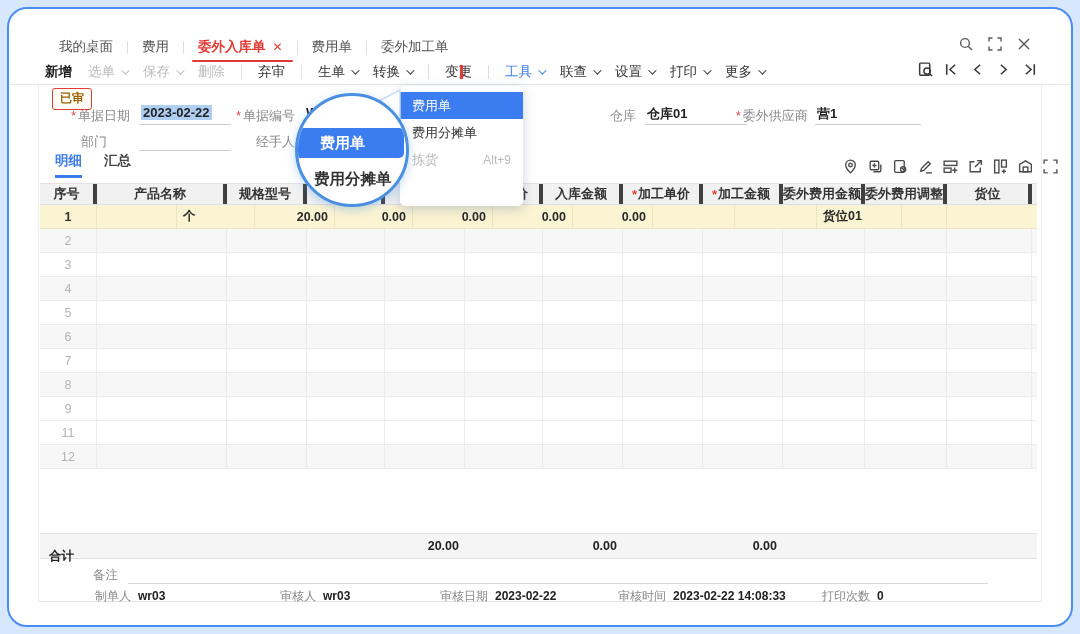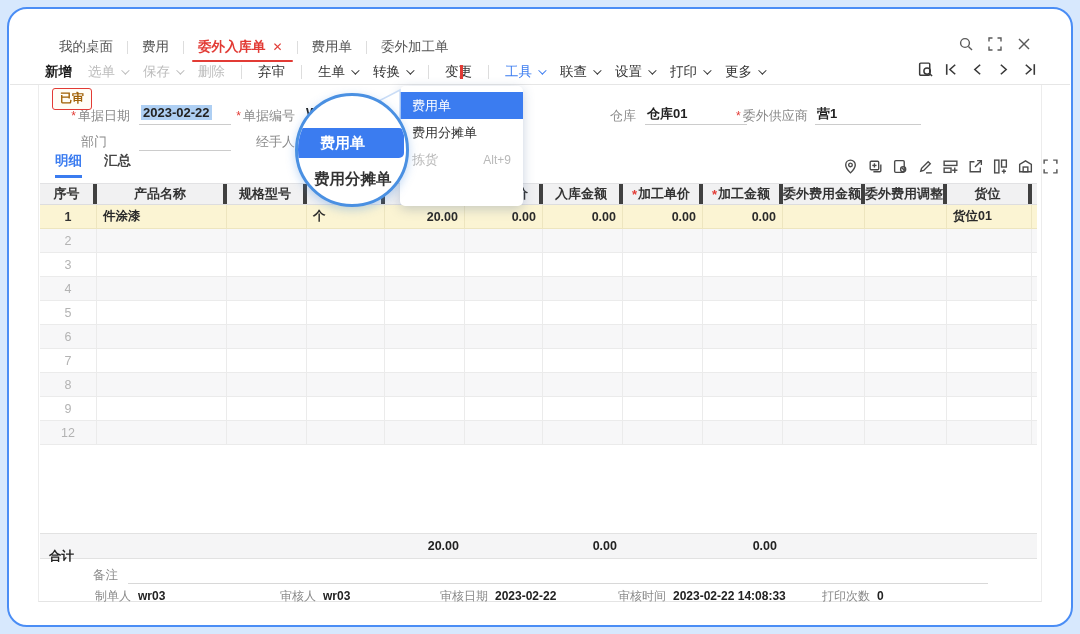--- a/index.html
+++ b/index.html
@@ -331,21 +331,20 @@
       <div class="hcell" style="width: 82px;">
         <span>委外费用调整</span>
       </div>
       <div class="hcell" style="width: 85px;">
         <span>货位</span>
       </div>
       <div class="hcell" style="width: 45px;"></div>
     </div>
     <div class="brow sel">
       <div class="bcell ctr rownum" style="width: 57px;">1</div>
-      <div class="bcell " style="width: 130px;">件涂漆</div>
       <div class="bcell " style="width: 80px;"></div>
       <div class="bcell " style="width: 78px;">个</div>
       <div class="bcell num" style="width: 80px;">20.00</div>
       <div class="bcell num" style="width: 78px;">0.00</div>
       <div class="bcell num" style="width: 80px;">0.00</div>
       <div class="bcell num" style="width: 80px;">0.00</div>
       <div class="bcell num" style="width: 80px;">0.00</div>
       <div class="bcell num" style="width: 82px;"></div>
       <div class="bcell num" style="width: 82px;"></div>
       <div class="bcell " style="width: 85px;">货位01</div>
@@ -464,20 +463,35 @@
       <div class="bcell num" style="width: 80px;"></div>
       <div class="bcell num" style="width: 78px;"></div>
       <div class="bcell num" style="width: 80px;"></div>
       <div class="bcell num" style="width: 80px;"></div>
       <div class="bcell num" style="width: 80px;"></div>
       <div class="bcell num" style="width: 82px;"></div>
       <div class="bcell num" style="width: 82px;"></div>
       <div class="bcell " style="width: 85px;"></div>
       <div class="bcell " style="width: 45px;"></div>
     </div>
+    <div class="brow">
+      <div class="bcell ctr rownum" style="width: 57px;">11</div>
+      <div class="bcell " style="width: 130px;"></div>
+      <div class="bcell " style="width: 80px;"></div>
+      <div class="bcell " style="width: 78px;"></div>
+      <div class="bcell num" style="width: 80px;"></div>
+      <div class="bcell num" style="width: 78px;"></div>
+      <div class="bcell num" style="width: 80px;"></div>
+      <div class="bcell num" style="width: 80px;"></div>
+      <div class="bcell num" style="width: 80px;"></div>
+      <div class="bcell num" style="width: 82px;"></div>
+      <div class="bcell num" style="width: 82px;"></div>
+      <div class="bcell " style="width: 85px;"></div>
+      <div class="bcell " style="width: 45px;"></div>
+    </div>
     <div class="brow alt">
       <div class="bcell ctr rownum" style="width: 57px;">12</div>
       <div class="bcell " style="width: 130px;"></div>
       <div class="bcell " style="width: 80px;"></div>
       <div class="bcell " style="width: 78px;"></div>
       <div class="bcell num" style="width: 80px;"></div>
       <div class="bcell num" style="width: 78px;"></div>
       <div class="bcell num" style="width: 80px;"></div>
       <div class="bcell num" style="width: 80px;"></div>
       <div class="bcell num" style="width: 80px;"></div>

